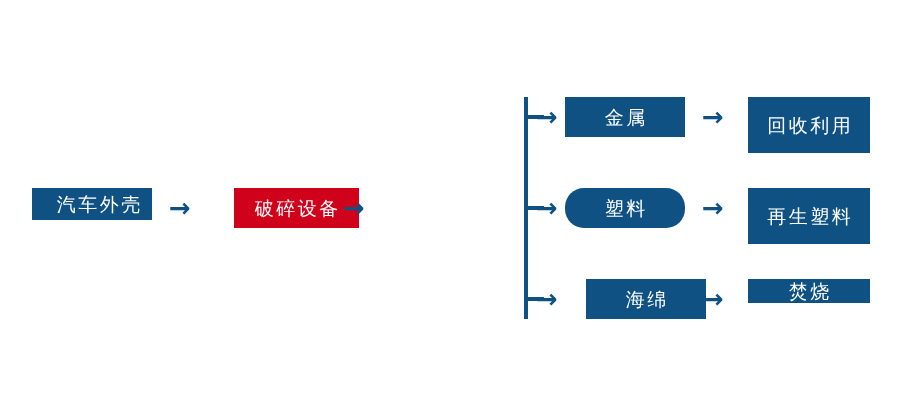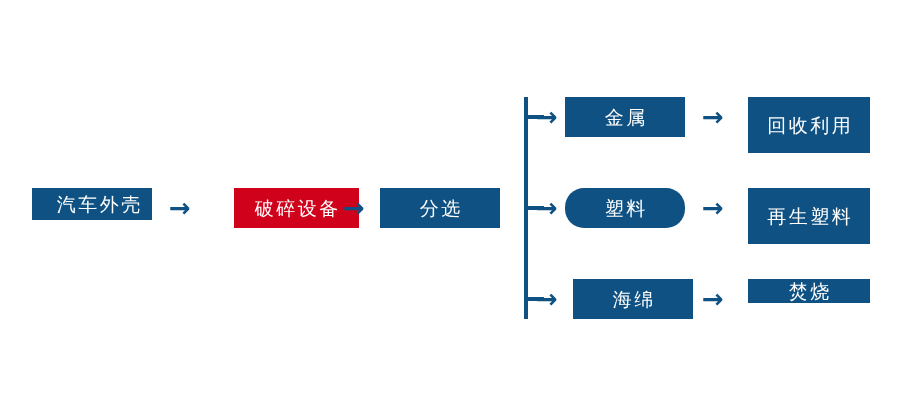--- a/index.html
+++ b/index.html
@@ -76,21 +76,20 @@
 <div id="canvas">
 
   <div class="node blue" style="left:32px; top:188px; width:120px; height:32px;padding-left:13px;">汽车外壳</div>
 
   <div class="arrow" style="left:164px; top:188px; width:32px; height:40px;">→</div>
 
   <div class="node red" style="left:202px; top:188px; width:125px; height:40px;margin-left:32px;">破碎设备</div>
 
   <div class="arrow" style="left:338px; top:188px; width:32px; height:40px;">→</div>
 
-  <div class="node blue" style="left:380px; top:188px; width:120px; height:40px;">分选</div>
 
   <div class="bus-line" style="left:524px; top:97px; width:4px; height:222px;"></div>
 
   <div class="branch-stub" style="left:524px; top:115px; width:20px;"></div>
   <div class="branch-arrow" style="left:536px; top:97px; width:24px; height:40px;">→</div>
 
   <div class="node blue" style="left:565px; top:97px; width:120px; height:40px;">金属</div>
 
   <div class="arrow" style="left:697px; top:97px; width:32px; height:40px;">→</div>
 
@@ -101,19 +100,19 @@
 
   <div class="node blue" style="left:565px; top:188px; width:120px; height:40px;border-radius:19px;">塑料</div>
 
   <div class="arrow" style="left:697px; top:188px; width:32px; height:40px;">→</div>
 
   <div class="node blue" style="left:748px; top:188px; width:122px; height:56px;">再生塑料</div>
 
   <div class="branch-stub" style="left:524px; top:297px; width:20px;"></div>
   <div class="branch-arrow" style="left:536px; top:279px; width:24px; height:40px;">→</div>
 
-  <div class="node blue" style="left:573px; top:279px; width:120px; height:40px;">海绵</div>
+  <div class="node blue" style="left:586px; top:279px; width:120px; height:40px;">海绵</div>
 
   <div class="arrow" style="left:697px; top:279px; width:32px; height:40px;">→</div>
 
   <div class="node blue" style="left:748px; top:279px; width:122px; height:24px;">焚烧</div>
 
 </div>
 
 </body></html>

